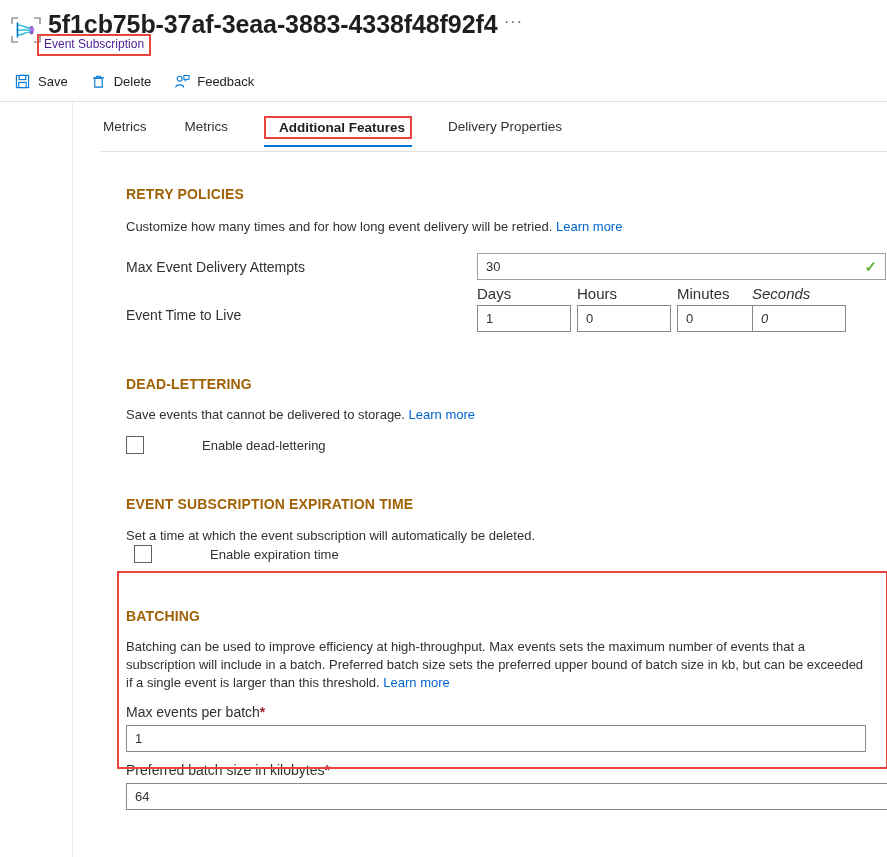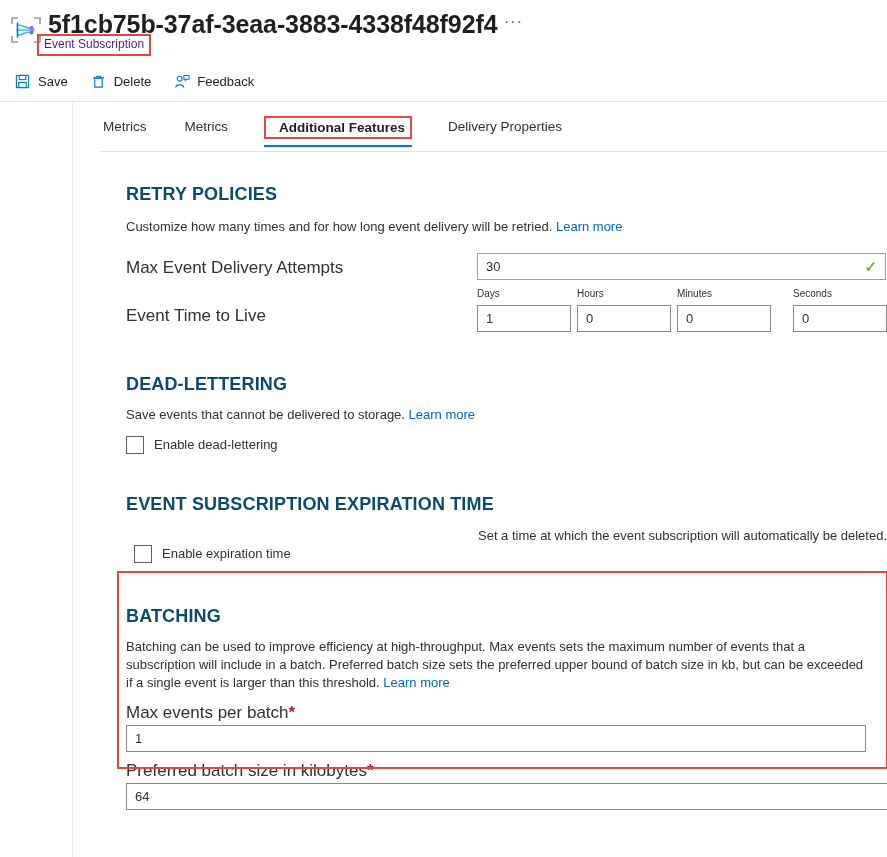--- a/index.html
+++ b/index.html
@@ -170,41 +170,41 @@
 
   
   .content {
     position: absolute;
     left: 126px;
     top: 186px;
     width: 761px;
   }
   .section { position: relative; }
   .sec-title {
-    font-size: 18px;
+    font-size: 14px;
     font-weight: 700;
-    color: #0c4a6e;
+    color: #a16207;
     letter-spacing: 0.15px;
     line-height: 16px;
     margin: 0;
   }
   .sec-desc {
     font-size: 13px;
     color: #323130;
     line-height: 18px;
     margin: 0;
   }
   a.link {
     color: #0066cc;
     text-decoration: none;
     cursor: pointer;
   }
 
   .row-label {
-    font-size: 17px;
+    font-size: 14px;
     color: #323130;
     line-height: 17px;
   }
   .req { color: #a4262c; font-weight: 700; }
 
   .tbox {
     box-sizing: border-box;
     border: 1px solid #8a8886;
     background: #fff;
     height: 27px;
@@ -222,41 +222,42 @@
   }
   .check-ok {
     color: #5eb339;
     font-size: 15px;
     line-height: 15px;
     font-weight: 700;
   }
 
   .chk-row {
     display: flex;
-    align-items: flex-start;
+    align-items: center;
+    gap: 48px;
   }
   .chkbox {
     width: 18px;
     height: 18px;
     border: 1px solid #605e5c;
     background: #fff;
     box-sizing: border-box;
     cursor: pointer;
     flex: 0 0 auto;
   }
   .chk-label {
     font-size: 13px;
     color: #323130;
     margin-left: 10px;
     line-height: 17px;
     cursor: pointer;
   }
 
   .small-label {
-    font-size: 10px;
+    font-size: 15px;
     color: #323130;
     line-height: 16px;
   }
 
   .redbox {
     position: absolute;
     border: 2px solid #e8453c;
     box-sizing: border-box;
     pointer-events: none;
   }
@@ -375,21 +376,21 @@
         <div class="tbox" style="width:94px; margin-top:3px;">
           <span>0</span>
         </div>
       </div>
       <div style="position:absolute; left:551px; top:-3px;">
         <div class="small-label">Minutes</div>
         <div class="tbox" style="width:94px; margin-top:3px;">
           <span>0</span>
         </div>
       </div>
-      <div style="position:absolute; left:667px; top:-3px;">
+      <div style="position:absolute; left:626px; top:-3px;font-style:italic;">
         <div class="small-label">Seconds</div>
         <div class="tbox" style="width:94px; margin-top:3px;">
           <span>0</span>
         </div>
       </div>
     </div>
   </div>
 
   <div class="section" style="margin-top:43px;">
     <div class="sec-title">DEAD-LETTERING</div>
@@ -398,21 +399,21 @@
       <a class="link">Learn more</a>
     </div>
     <div class="chk-row" style="margin-top:12px;">
       <span class="chkbox"></span>
       <span class="chk-label">Enable dead-lettering</span>
     </div>
   </div>
 
   <div class="section" style="margin-top:42px;">
     <div class="sec-title">EVENT SUBSCRIPTION EXPIRATION TIME</div>
-    <div class="sec-desc" style="margin-top:15px;text-align:right;">
+    <div class="sec-desc" style="margin-top:15px;">
       <span>Set a time at which the event subscription will automatically be deleted.</span>
     </div>
     <div class="chk-row" style="padding-left:8px;">
       <span class="chkbox"></span>
       <span class="chk-label">Enable expiration time</span>
     </div>
   </div>
 
   <div class="section" style="margin-top:45px; padding:0 0 0 0;">
     <div class="sec-title">BATCHING</div>

